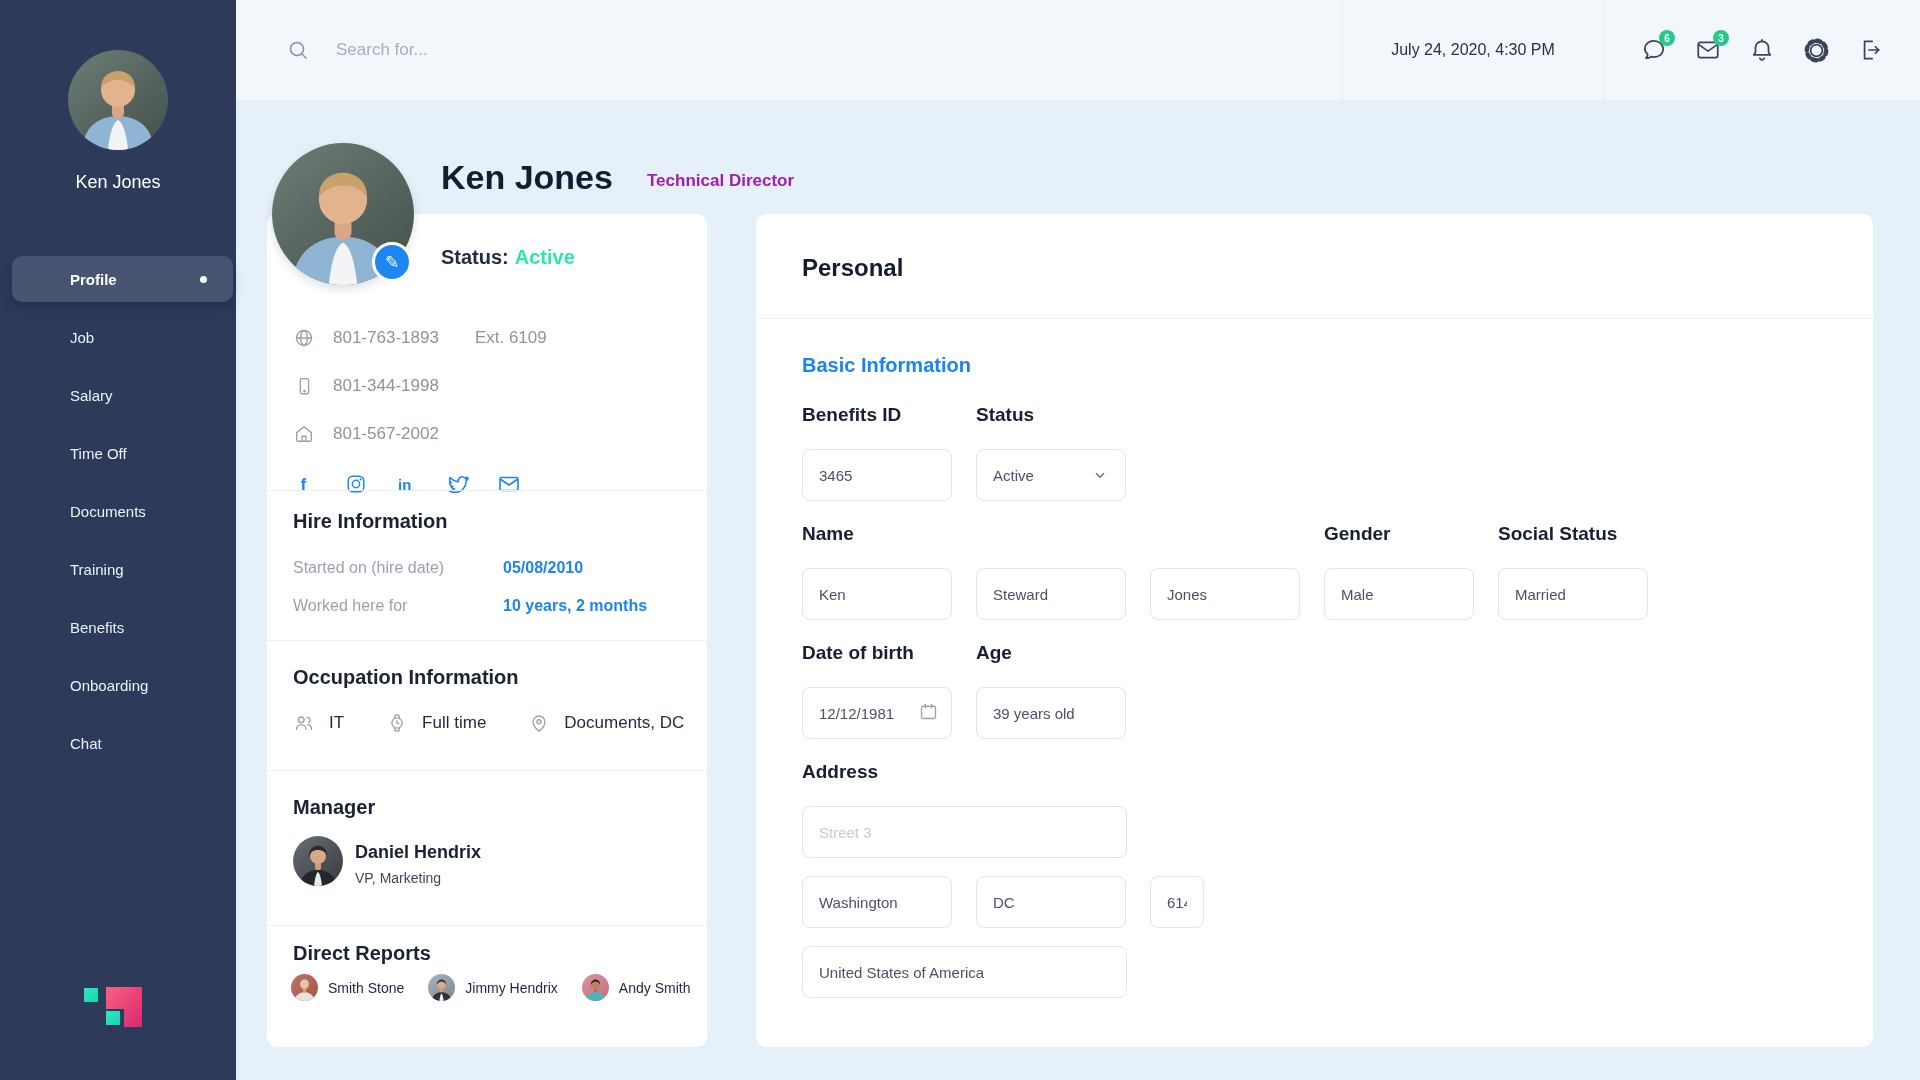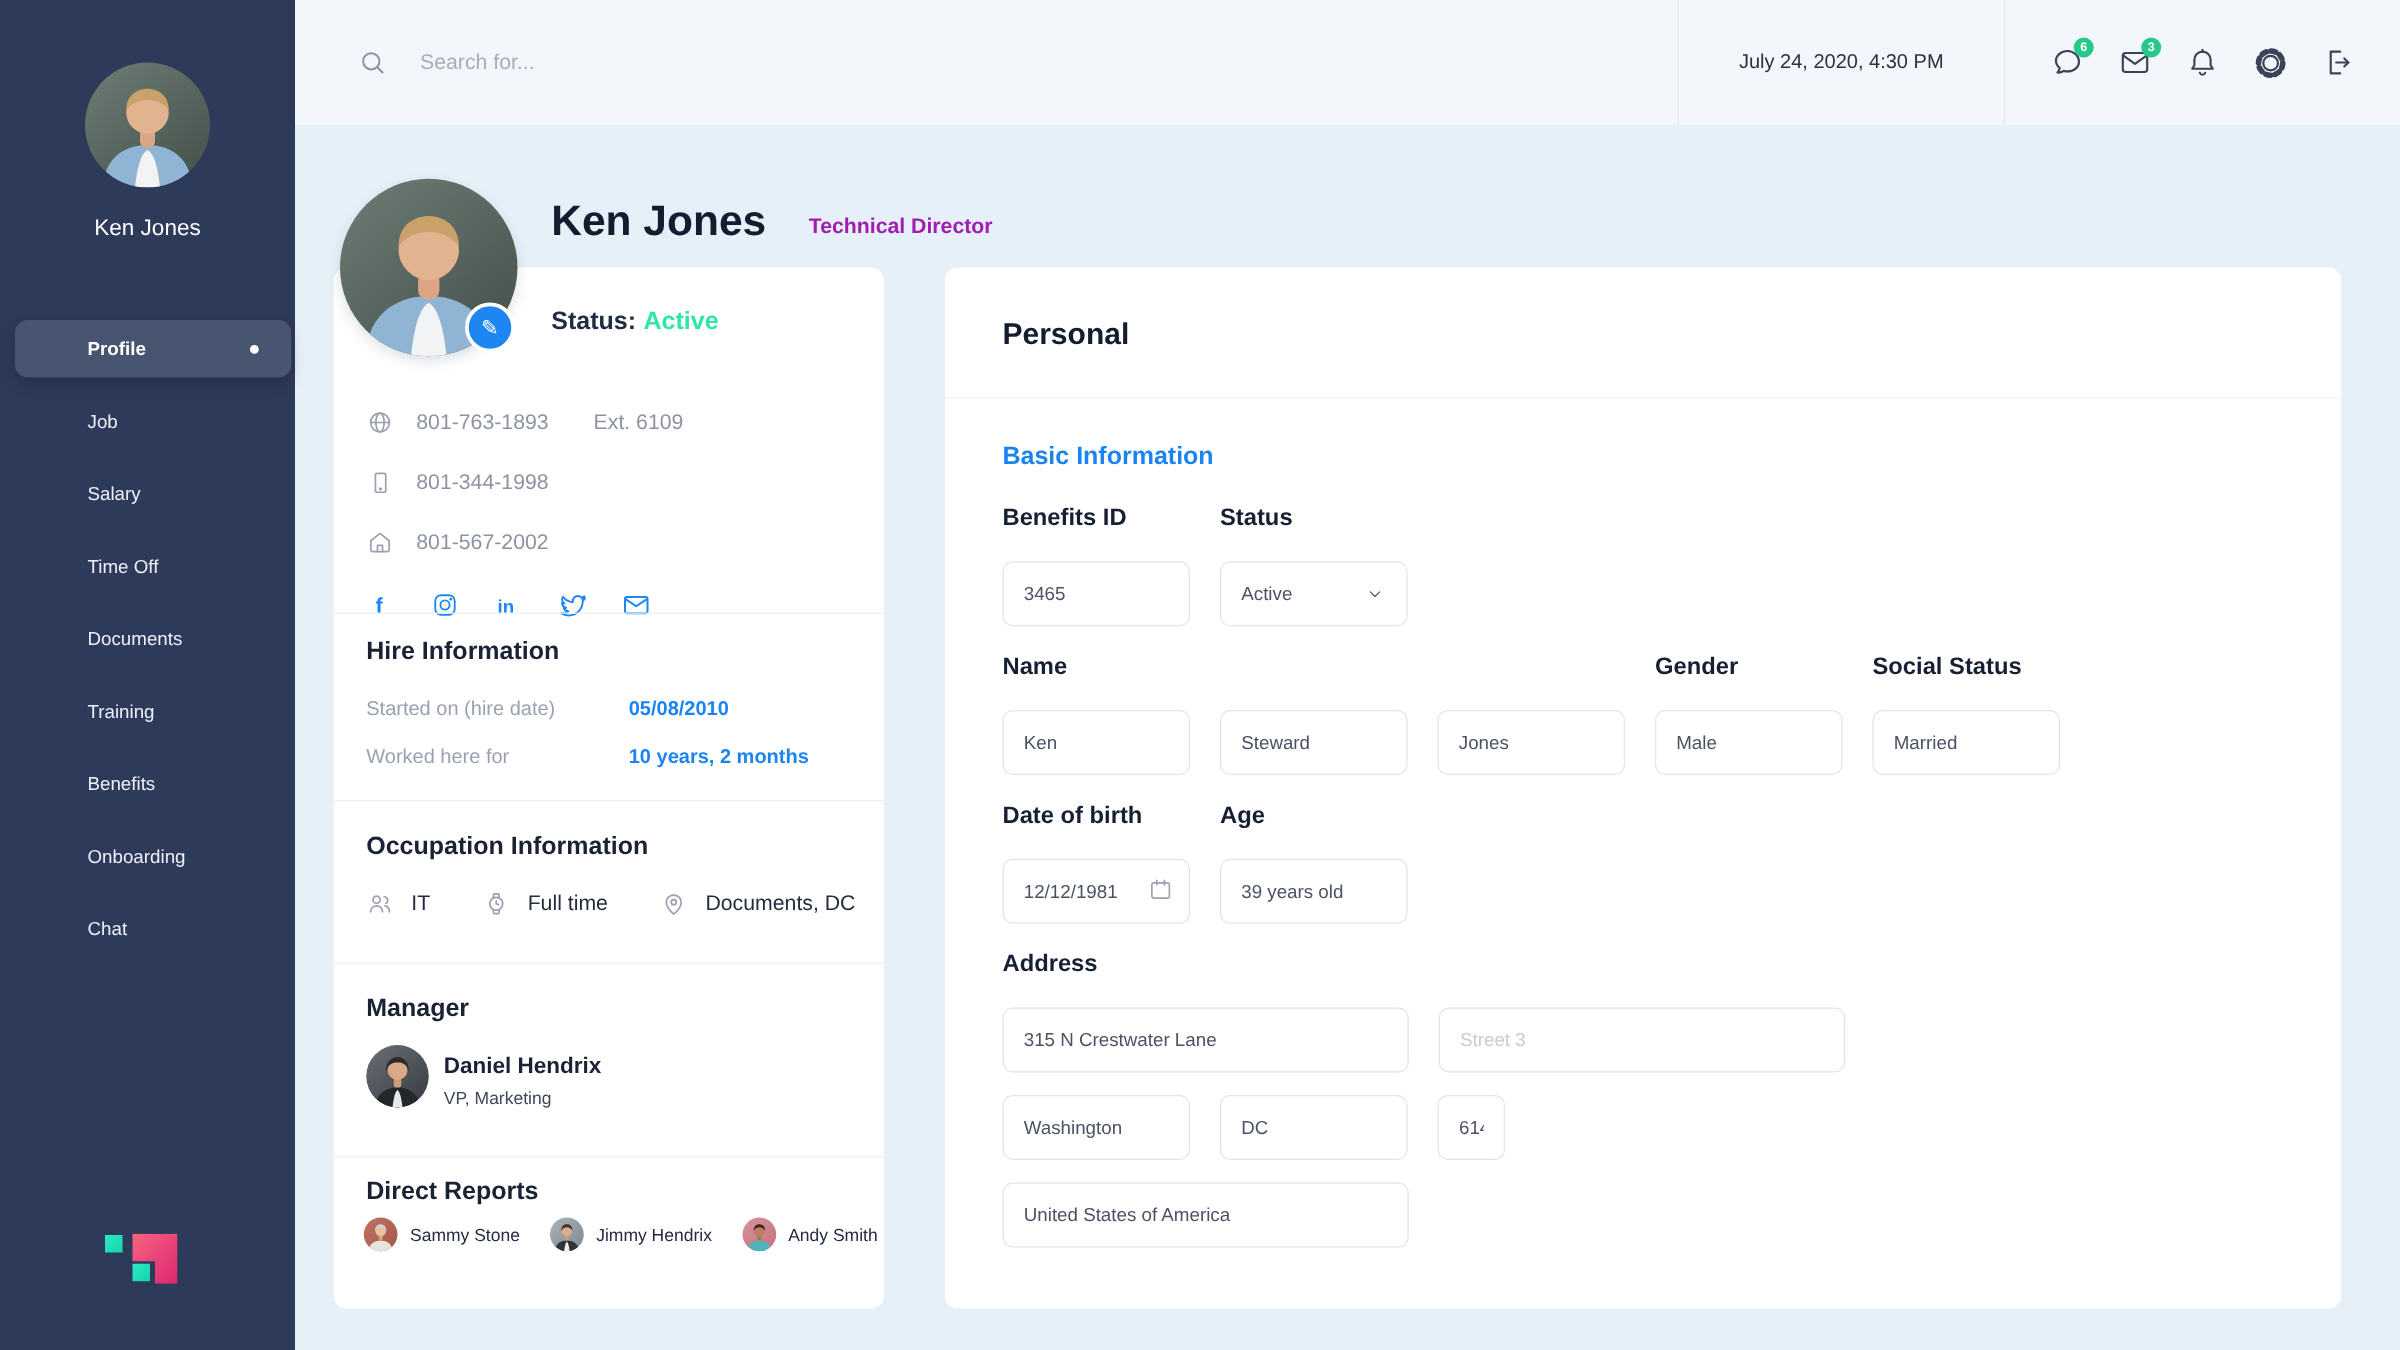--- a/index.html
+++ b/index.html
@@ -342,21 +342,21 @@
     <div class="reports-row">
       <div class="report">
         <span class="r-avatar av-sam">
           <svg class="avatar-art" viewBox="0 0 100 100">
               <path d="M14 100 C16 76 34 68 50 68 C66 68 84 76 86 100 Z" fill="#e7e2da"></path>
               <rect x="44" y="52" width="12" height="16" rx="5" fill="#d7a07c"></rect>
               <circle cx="50" cy="40" r="16" fill="#e8c19e"></circle>
               <path d="M33 40 C33 25 42 20 50 20 C58 20 67 25 67 40 C62 31 56 29 50 29 C44 29 38 31 33 40 Z" fill="#cfd2d6"></path>
             </svg>
         </span>
-        <span>Sammy Stone</span>
+        <span>Smith Stone</span>
       </div>
       <div class="report">
         <span class="r-avatar av-jim">
           <svg class="avatar-art" viewBox="0 0 100 100">
               <path d="M14 100 C16 76 34 68 50 68 C66 68 84 76 86 100 Z" fill="#2f3338"></path>
               <path d="M42 100 C44 82 47 74 50 72 C53 74 56 82 58 100 Z" fill="#f0f1f2"></path>
               <rect x="44" y="52" width="12" height="16" rx="5" fill="#cf9c78"></rect>
               <circle cx="50" cy="40" r="16" fill="#d8ab8a"></circle>
               <path d="M33 40 C33 25 42 20 50 20 C58 20 67 25 67 40 C62 31 56 29 50 29 C44 29 38 31 33 40 Z" fill="#3a3330"></path>
             </svg>
@@ -430,21 +430,20 @@
           </span>
         </div>
         <input class="input w150" type="text" value="39 years old" style="">
       </div>
 
       <div class="frow" style="top:547px">
         <div class="flabel">Address</div>
       </div>
 
       <div class="frow" style="top:592px">
-        <input class="input w325" type="text" value="315 N Crestwater Lane" style="">
         <input class="input w325" type="text" placeholder="Street 3" style="">
       </div>
 
       <div class="frow" style="top:662px">
         <input class="input w150" type="text" value="Washington" style="">
         <input class="input w150" type="text" value="DC" style="">
         <input class="input w76" type="text" value="61452" style="">
       </div>
 
       <div class="frow" style="top:732px">

